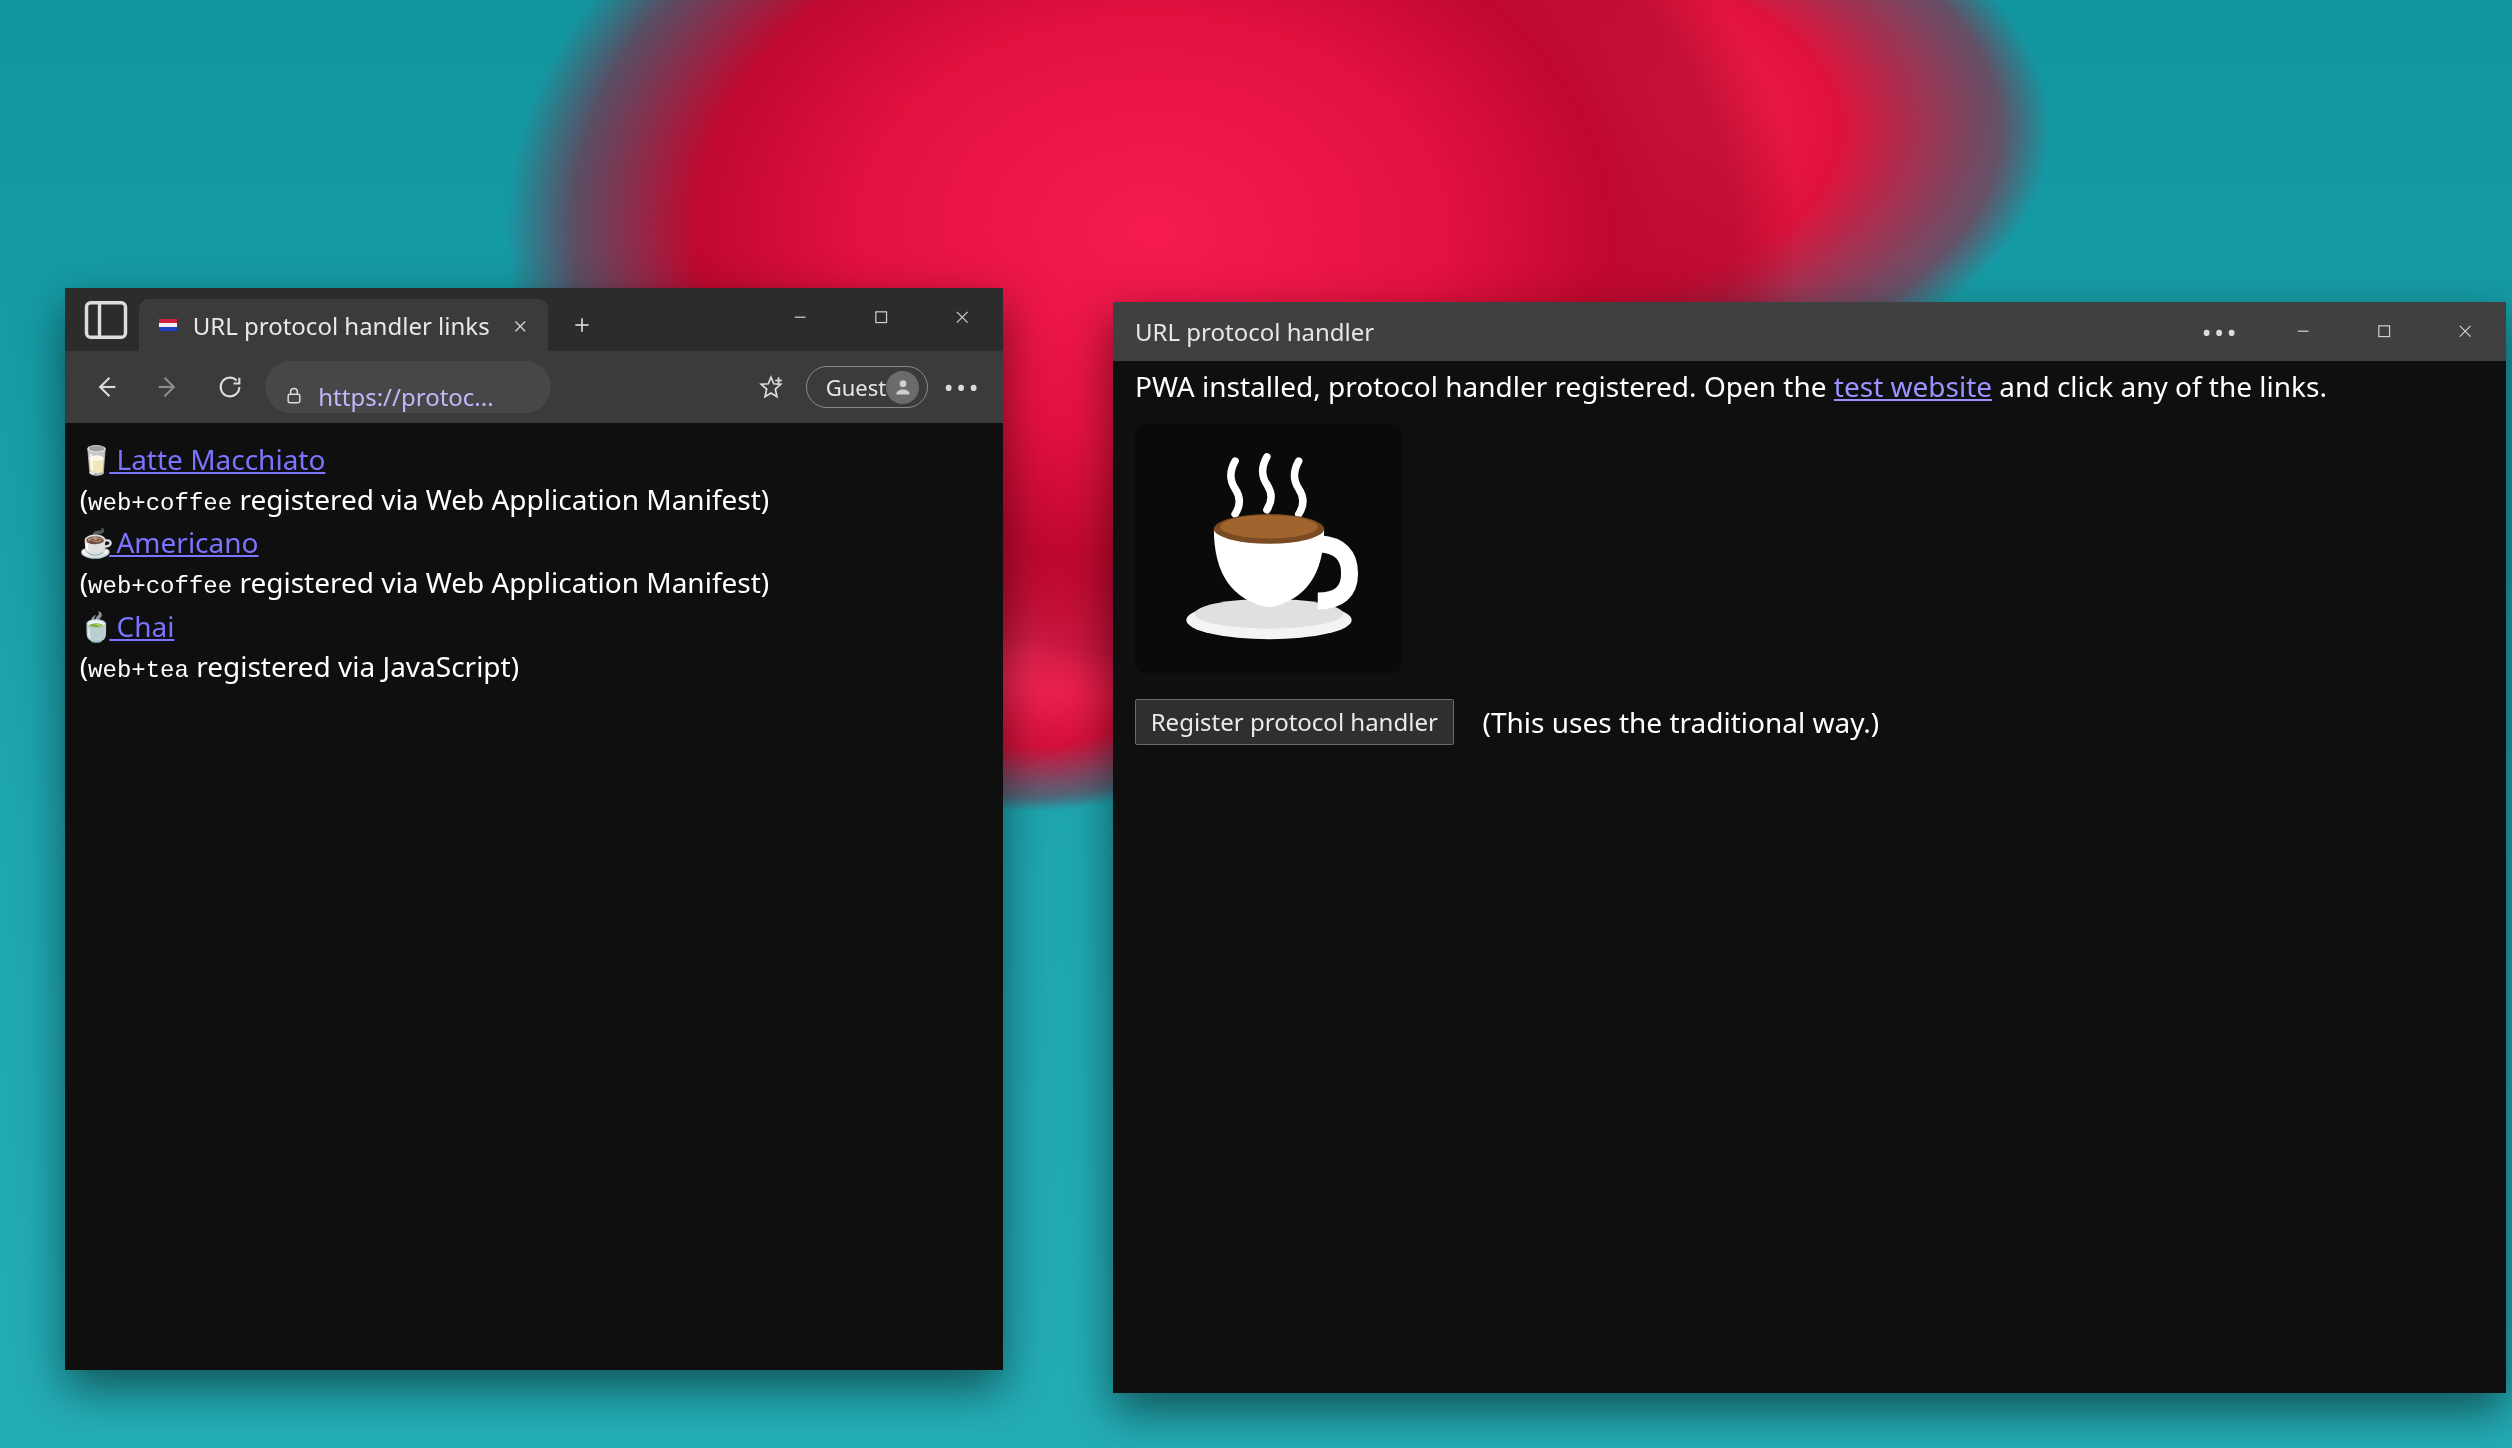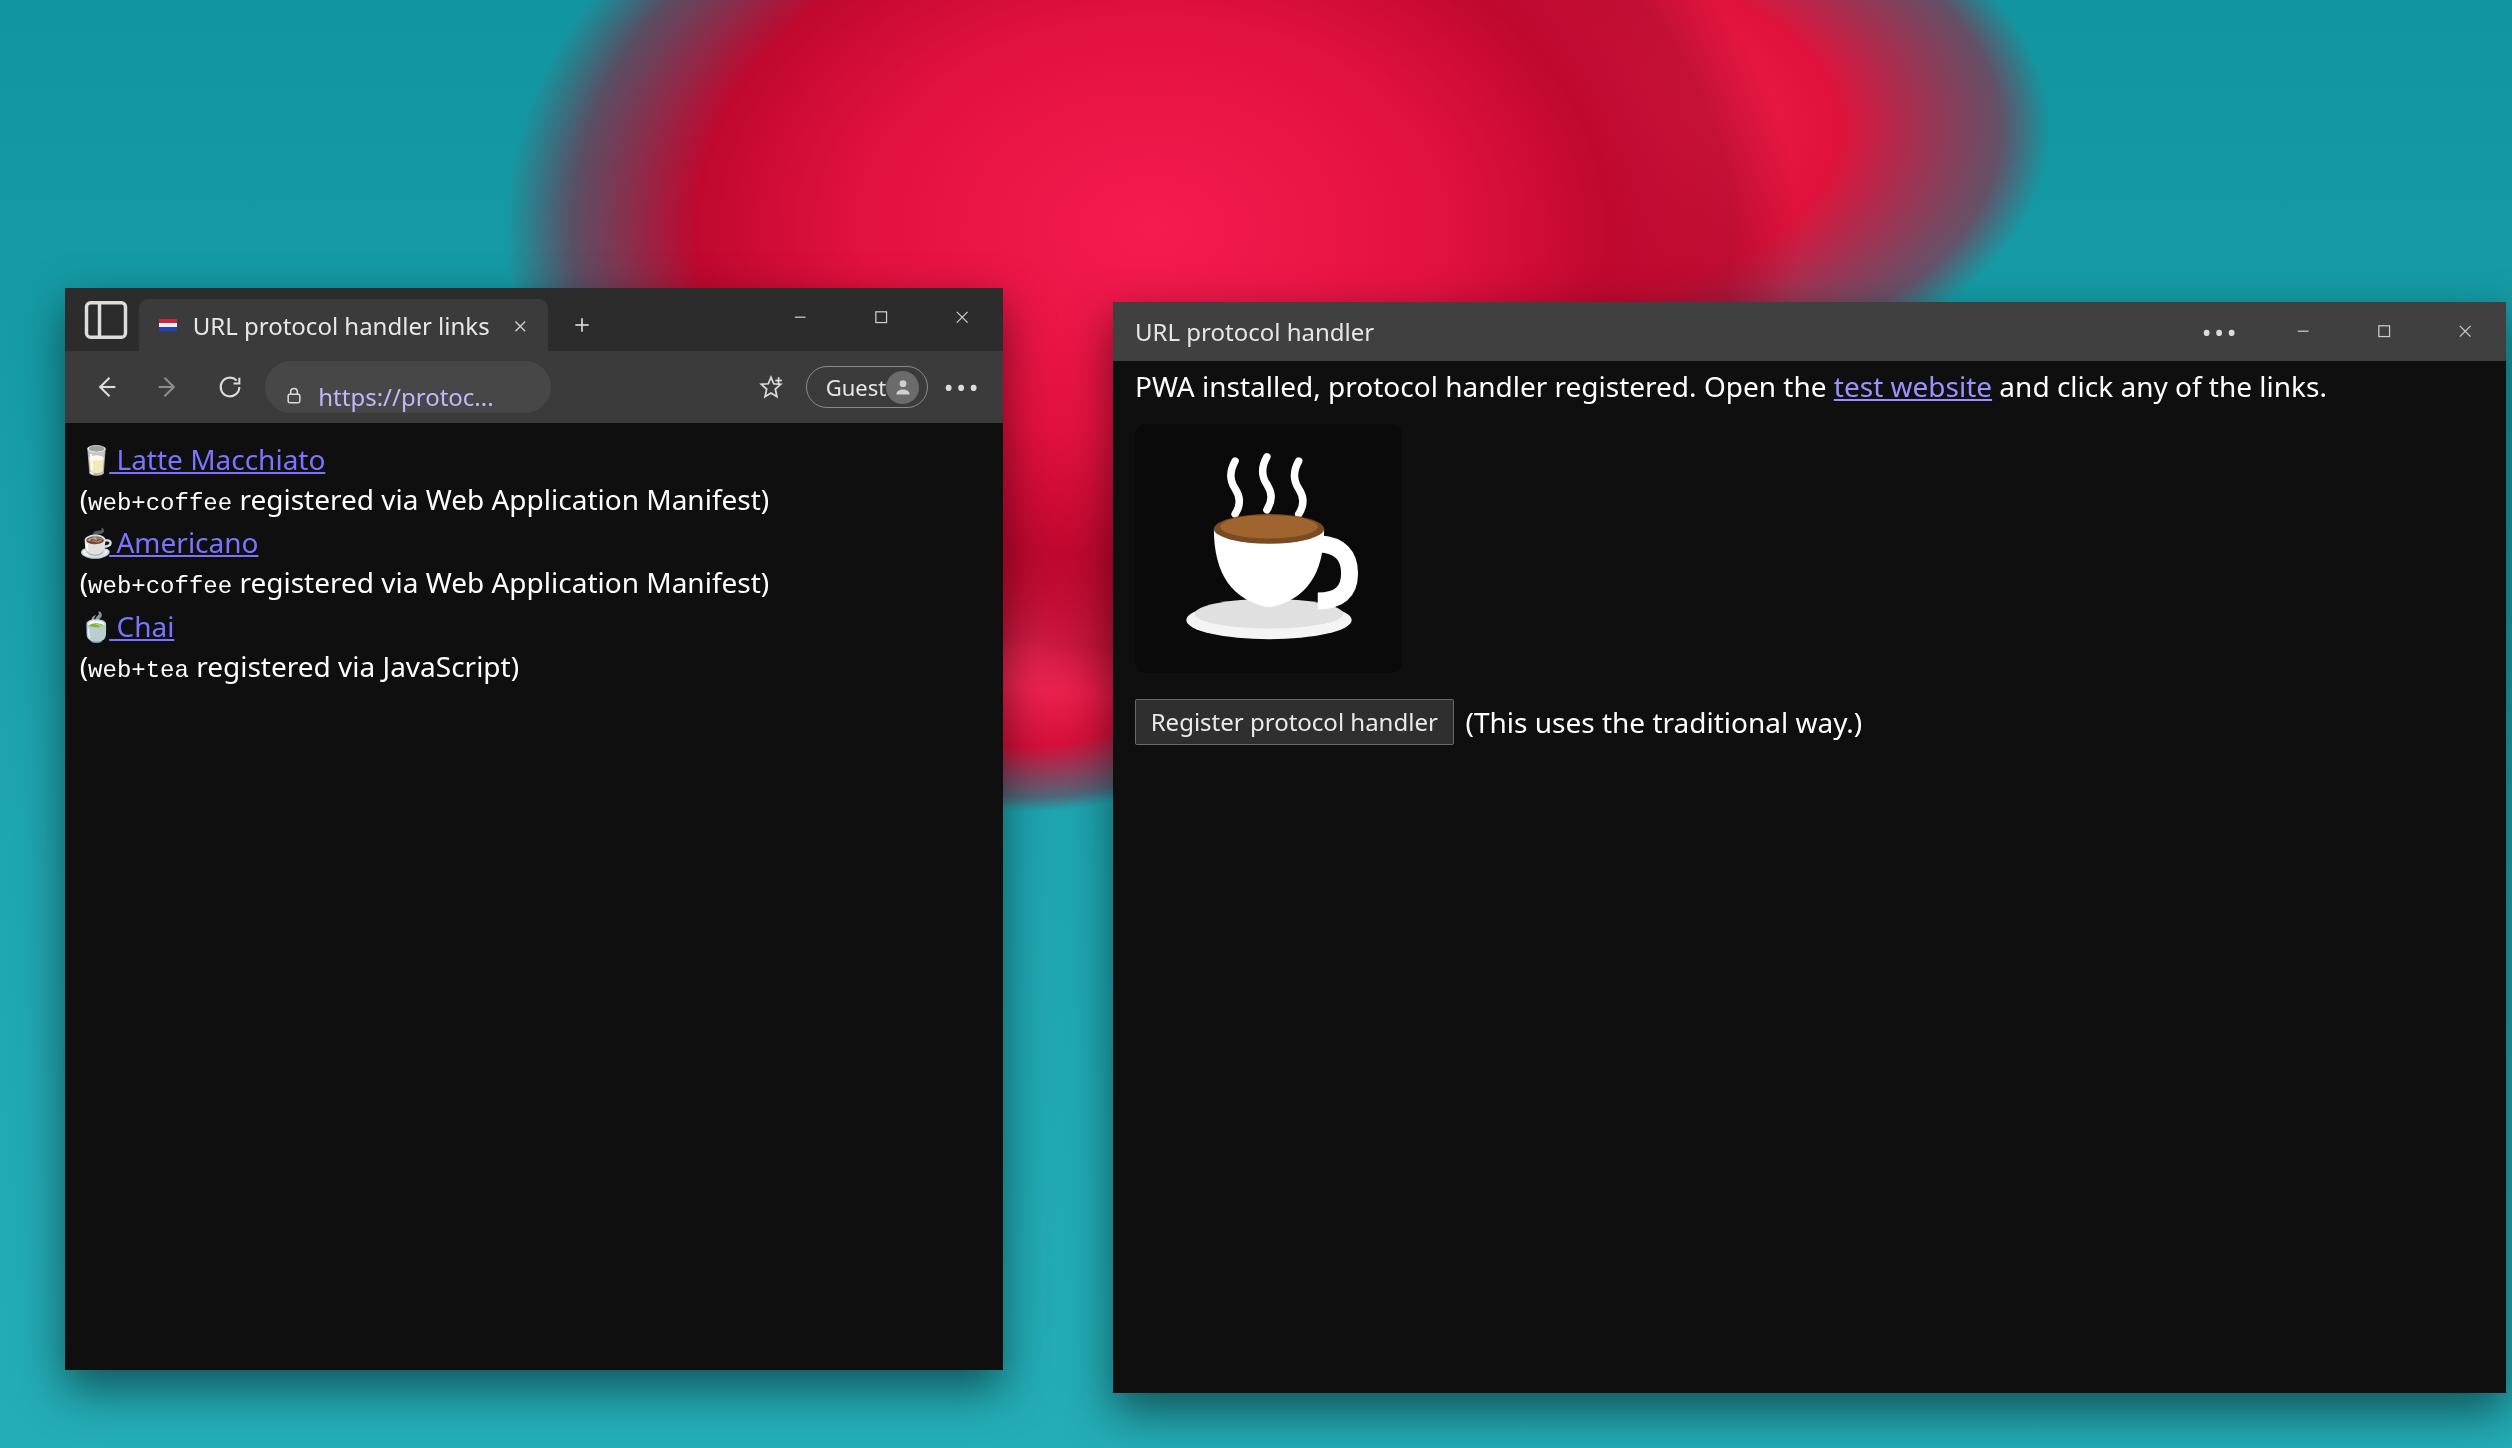--- a/index.html
+++ b/index.html
@@ -68,21 +68,21 @@
   .reg-line code{font-family:Liberation Mono, monospace;font-size:24px;}
 
   
   .pwa .content{padding:5.5px 22px 22px 22px;}
   .pwa-text{font-size:28px;line-height:39px;color:#fff;margin:0 0 18.4px 0;}
   .pwa-text .link{color:#9a93ff;}
   .coffee-tile{
     width:267px;height:249px;background:#0a0a0a;border-radius:11px;display:flex;align-items:center;justify-content:center;
     margin:0 0 26px 0;
   }
-  .reg-row{display:flex;align-items:center;gap:12px;}
+  .reg-row{display:flex;align-items:center;gap:29px;}
   .reg-btn{
     background:#2f2f2f;border:1.8px solid #6a6a6a;color:#eaeaea;font-size:24px;padding:5.5px 14.7px;border-radius:1.8px;
     font-family:inherit;
   }
   .reg-note{font-size:28px;color:#fff;}
   .pwa .more{position:absolute;right:258px;top:0;height:59px;display:flex;align-items:center;}
 </style>
 </head>
 <body>
 

